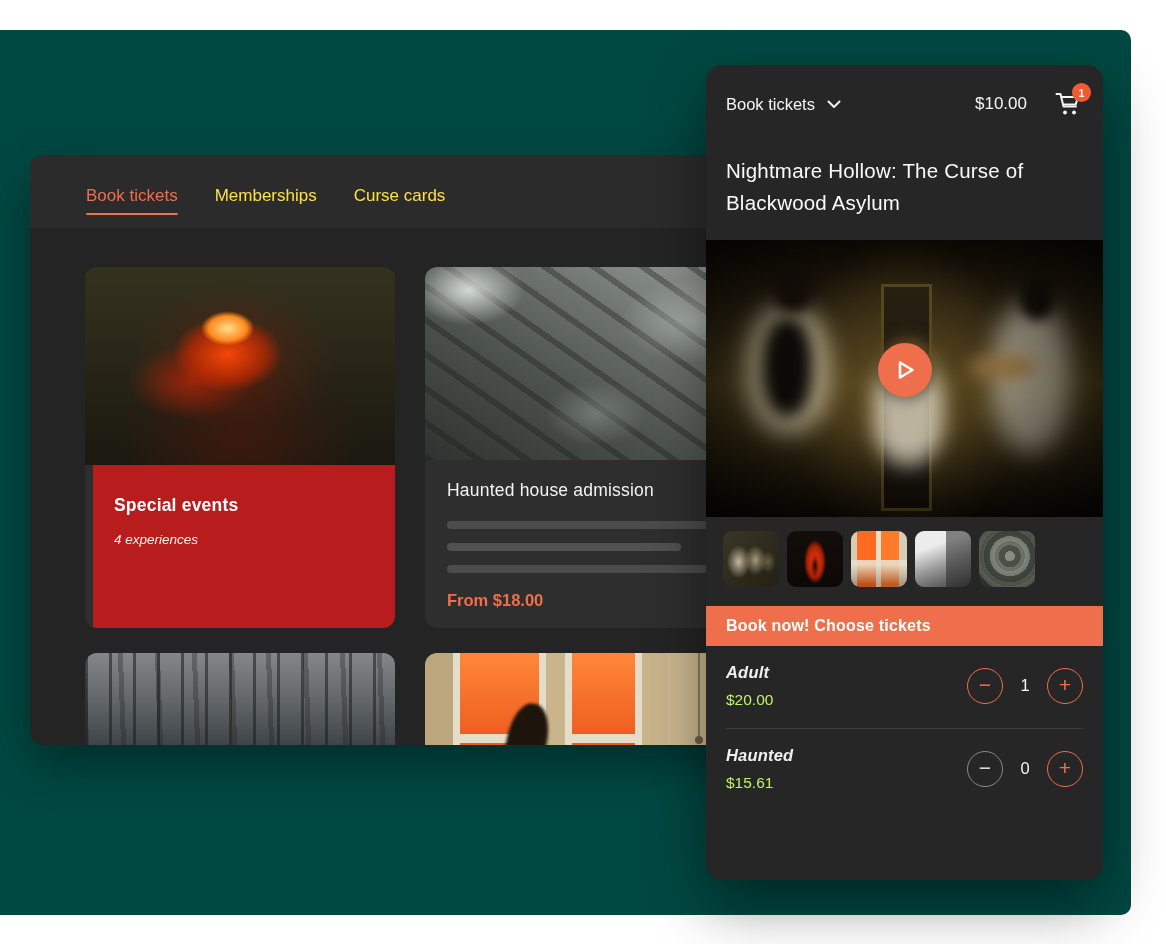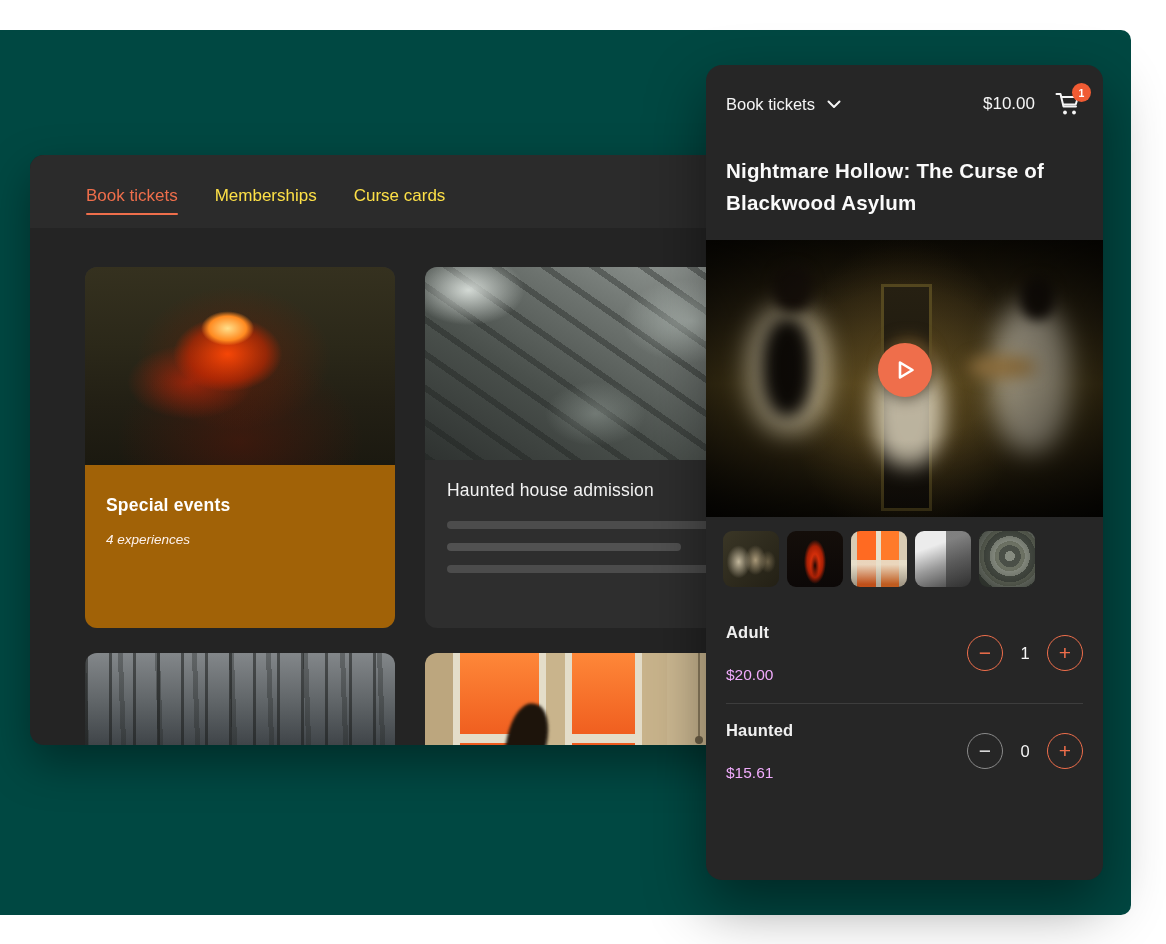--- a/index.html
+++ b/index.html
@@ -19,21 +19,21 @@
   .card { width:310px; border-radius:12px; overflow:hidden; background:#2e2e2e; cursor:pointer; }
   .card-img { width:100%; }
   .img-pumpkin { height:198px;
     background:
       radial-gradient(34px 22px at 46% 31%, #ffdf8a, #ff8a20 55%, rgba(255,100,10,0) 78%),
       radial-gradient(70px 48px at 46% 44%, rgba(255,72,6,.95), rgba(205,42,0,.6) 55%, rgba(150,25,0,0) 78%),
       radial-gradient(88px 52px at 34% 58%, rgba(226,40,5,.55), rgba(226,40,5,0) 72%),
       radial-gradient(125px 92px at 48% 46%, rgba(120,30,5,.5), rgba(60,20,5,0) 78%),
       radial-gradient(150px 110px at 50% 88%, rgba(95,22,8,.45), rgba(95,22,8,0) 82%),
       linear-gradient(180deg,#35311f 0%,#2b2819 40%,#221f14 70%,#1b1910 100%); }
-  .card-orange { height:163px; background:#a16207; padding:30px 21px 1px; }
+  .card-orange { height:163px; background:#b91c1c; padding:30px 21px 1px;margin-left:8px; }
   .card-orange .c-title { font-size:17.5px; font-weight:700; color:#ffffff; letter-spacing:.2px; }
   .card-orange .c-sub { margin-top:16px; font-size:13.5px; color:#fdf1ec;font-style:italic; }
   .img-stairs { height:193px;
     background:
       radial-gradient(80px 50px at 14% 12%, rgba(232,238,233,.85), rgba(232,238,233,0) 70%),
       radial-gradient(100px 60px at 86% 28%, rgba(202,212,206,.55), rgba(202,212,206,0) 70%),
       radial-gradient(72px 46px at 55% 76%, rgba(172,182,176,.4), rgba(172,182,176,0) 70%),
       repeating-linear-gradient(35deg, rgba(25,28,26,.35) 0 6px, rgba(0,0,0,0) 6px 28px),
       linear-gradient(210deg,#9aa09c 0%,#6d736f 32%,#4a504c 62%,#2e3230 100%); }
   .card-body { padding:20px 22px 0; }
@@ -56,25 +56,25 @@
   .win-pane::after { content:""; position:absolute; left:-2px; right:-2px; top:52%; height:9px; background:#e4ddc9; }
   .win-sil { position:absolute; left:26%; top:42%; width:13%; height:70%; background:#1d140b; border-radius:45% 45% 10% 10%; filter:blur(1.5px); transform:rotate(12deg); }
   .cord { position:absolute; top:0; width:2px; height:70%; background:#8f7f60; }
   .cord.c1 { left:88%; } .cord.c2 { left:93%; height:60%; }
   .cord::after { content:""; position:absolute; bottom:-7px; left:-3px; width:8px; height:8px; border-radius:50%; background:#6e6148; }
 
   
   .mobile { position:absolute; left:706px; top:65px; width:397px; height:815px; background:#262626; border-radius:16px; overflow:hidden; box-shadow:0 24px 60px rgba(0,0,0,.45); z-index:2; }
   .m-header { padding:26px 20px 0; display:flex; align-items:center; justify-content:space-between; }
   .m-menu { display:flex; align-items:center; gap:12px; color:#f5f5f5; font-size:16.5px; cursor:pointer; }
-  .m-cart-wrap { display:flex; align-items:center; gap:20px; }
+  .m-cart-wrap { display:flex; align-items:center; gap:28px; }
   .m-total { color:#f5f5f5; font-size:17px; }
   .m-cart { position:relative; width:28px; height:26px; cursor:pointer; }
   .m-badge { position:absolute; top:-8px; right:-8px; width:19px; height:19px; border-radius:50%; background:#F05B33; color:#fff; font-size:10.5px; font-weight:700; display:flex; align-items:center; justify-content:center; }
-  .m-title { margin:38px 20px 0; font-size:20.5px; line-height:1.58; color:#fafafa; font-weight:700; letter-spacing:.2px; }
+  .m-title { margin:38px 20px 0; font-size:20.5px; line-height:1.58; color:#fafafa; font-weight:400; letter-spacing:.2px; }
   .m-hero { margin-top:20px; position:relative; width:100%; height:277px; overflow:hidden; cursor:pointer;
     background:
       radial-gradient(150px 200px at 50% 55%, rgba(125,98,42,.5), rgba(125,98,42,0) 78%),
       linear-gradient(180deg,#0e0b04 0%,#2a2210 28%,#473a18 52%,#2e2510 76%,#0f0c05 100%); }
   .h { position:absolute; }
   .h-door { left:44%; top:16%; width:13%; height:82%; background:linear-gradient(180deg,#262012,#14100a); border:3px solid #55481f; }
   .h-blob { border-radius:45%; }
   .h-f1s { left:10%; top:24%; width:21%; height:46%; background:#c9bd9d; filter:blur(12px); opacity:.85; }
   .h-f1h { left:17%; top:9%; width:10%; height:17%; background:#17100a; filter:blur(6px); }
   .h-f1v { left:14%; top:28%; width:13%; height:36%; background:#0d0a06; filter:blur(8px); }
@@ -101,22 +101,22 @@
       linear-gradient(90deg,#d8cbb3 0 10%,#ff6a22 10% 44%,#e8e0cc 44% 54%,#ff7a2a 54% 86%,#d8cbb3 86%); }
   .t4 { background:
       linear-gradient(90deg, rgba(0,0,0,0) 0 55%, rgba(40,40,40,.55) 55%),
       linear-gradient(160deg,#ececec 0 28%,#9a9a9a 58%,#3a3a3a 100%); }
   .t5 { background:
       radial-gradient(circle at 55% 45%, rgba(0,0,0,0) 0 30%, rgba(20,24,20,.55) 85%),
       repeating-radial-gradient(circle at 55% 45%, #868b80 0 5px, #4a4f47 5px 11px, #6c7163 11px 15px); }
   .m-banner { height:40px; background:#EF6E4B; display:flex; align-items:center; padding-left:20px; color:#ffffff; font-size:16px; font-weight:700; letter-spacing:.2px; }
   .m-row { margin:0 20px; padding:17px 0 19px; display:flex; align-items:center; justify-content:space-between; }
   .m-row.with-divider { border-bottom:1px solid #3d3d3d; }
-  .t-name { color:#f0f0f0; font-size:16.5px; font-weight:600; letter-spacing:.2px; }
-  .t-price { margin-top:24px; color:#f0abfc; font-size:15.5px; }
+  .t-name { color:#f0f0f0; font-size:16.5px; font-weight:600; letter-spacing:.2px;font-style:italic; }
+  .t-price { margin-top:9px; color:#bef264; font-size:15.5px; }
   .stepper { display:flex; align-items:center; gap:15px; }
   .step-btn { width:36px; height:36px; border-radius:50%; border:1.5px solid #EF6E4B; background:transparent; color:#EF6E4B; font-size:21px; line-height:1; display:flex; align-items:center; justify-content:center; cursor:pointer; font-family:"Liberation Sans",sans-serif; padding-bottom:2px; }
   .step-btn.disabled { border-color:#8a8a8a; color:#e0e0e0; }
   .t-count { min-width:14px; text-align:center; color:#f5f5f5; font-size:16.5px; }
 </style>
 </head>
 <body>
 
 <div class="teal-bg"></div>
 
@@ -135,20 +135,21 @@
           <div class="c-sub">4 experiences</div>
         </div>
       </div>
       <div class="card">
         <div class="card-img img-stairs"></div>
         <div class="card-body">
           <div class="c-title">Haunted house admission</div>
           <div class="skel s1"></div>
           <div class="skel s2"></div>
           <div class="skel s3"></div>
+          <div class="c-price">From $18.00</div>
         </div>
       </div>
     </div>
     <div class="cards-row second">
       <div class="photo photo-forest"></div>
       <div class="photo photo-window">
         <div class="win-pane left"></div>
         <div class="win-pane right"></div>
         <div class="win-sil"></div>
         <div class="cord c1"></div>
@@ -208,20 +209,21 @@
   </div>
 
   <div class="m-thumbs">
     <div class="thumb t1"></div>
     <div class="thumb t2"></div>
     <div class="thumb t3"></div>
     <div class="thumb t4"></div>
     <div class="thumb t5"></div>
   </div>
 
+  <div class="m-banner">Book now! Choose tickets</div>
 
   <div class="m-row with-divider">
     <div>
       <div class="t-name">Adult</div>
       <div class="t-price">$20.00</div>
     </div>
     <div class="stepper">
       <div class="step-btn">−</div>
       <div class="t-count">1</div>
       <div class="step-btn">+</div>

